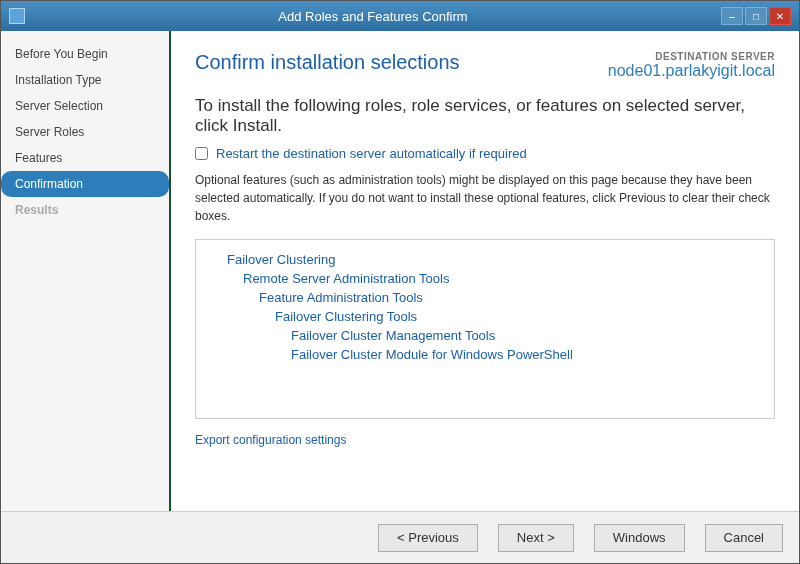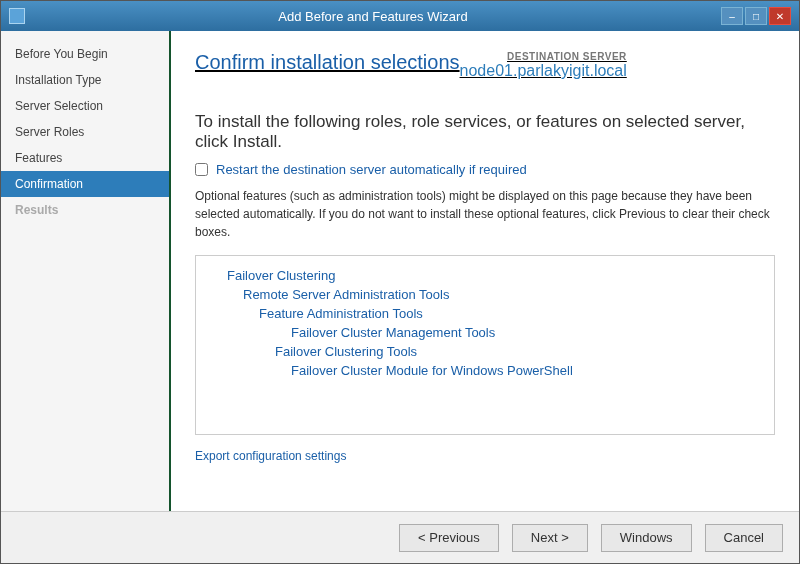--- a/index.html
+++ b/index.html
@@ -78,40 +78,41 @@
     .sidebar-item {
       padding: 6px 14px;
       font-size: 12px;
       color: #444;
       cursor: pointer;
     }
 
     .sidebar-item.active {
       background: #2d7dba;
       color: white;
+      border-radius: 10px;
     }
 
     .sidebar-item.disabled {
       color: #aaa;
       cursor: default;
       font-weight: bold;
     }
 
     .main-content {
       flex: 1;
       padding: 20px 24px;
       overflow-y: auto;
       background: #fff;
     }
 
     .header-section {
       display: flex;
+      justify-content: space-between;
       align-items: flex-start;
-      margin-bottom: 32px;
-      text-decoration: underline;
+      margin-bottom: 16px;
     }
 
     .page-title {
       font-size: 20px;
       font-weight: 300;
       color: #1a5fa8;
     }
 
     .destination-server {
       text-align: right;
@@ -190,21 +191,21 @@
     }
 
     .footer {
       height: 52px;
       background: #f0f0f0;
       border-top: 1px solid #ccc;
       display: flex;
       align-items: center;
       justify-content: flex-end;
       padding: 0 16px;
-      gap: 13px;
+      gap: 20px;
     }
 
     .footer-btn {
       padding: 4px 18px;
       font-size: 13px;
       background: #e8e8e8;
       border: 1px solid #adadad;
       cursor: pointer;
       color: #333;
       min-width: 72px;
@@ -216,21 +217,21 @@
       border: 1px solid #adadad;
     }
   </style>
 </head>
 <body>
 
 <div class="window">
 
   <div class="title-bar">
     <div class="title-bar-icon"></div>
-    <span class="title-bar-text">Add Before and Features Wizard</span>
+    <span class="title-bar-text">Add Roles and Features Confirm</span>
     <div class="title-bar-controls">
       <button class="title-btn">–</button>
       <button class="title-btn">□</button>
       <button class="title-btn close">✕</button>
     </div>
   </div>
 
   <div class="content-area">
 
     <div class="sidebar">
@@ -259,22 +260,22 @@
         <input type="checkbox" style="">
         <label class="checkbox-label">Restart the destination server automatically if required</label>
       </div>
 
       <p class="optional-text">Optional features (such as administration tools) might be displayed on this page because they have been selected automatically. If you do not want to install these optional features, click Previous to clear their check boxes.</p>
 
       <div class="features-box">
         <div class="feature-item level-0">Failover Clustering</div>
         <div class="feature-item level-1">Remote Server Administration Tools</div>
         <div class="feature-item level-2">Feature Administration Tools</div>
+        <div class="feature-item level-3">Failover Clustering Tools</div>
         <div class="feature-item level-4">Failover Cluster Management Tools</div>
-        <div class="feature-item level-3">Failover Clustering Tools</div>
         <div class="feature-item level-4">Failover Cluster Module for Windows PowerShell</div>
       </div>
 
       <a class="link-text">Export configuration settings</a>
 
     </div>
   </div>
 
   <div class="footer">
     <button class="footer-btn">&lt; Previous</button>

